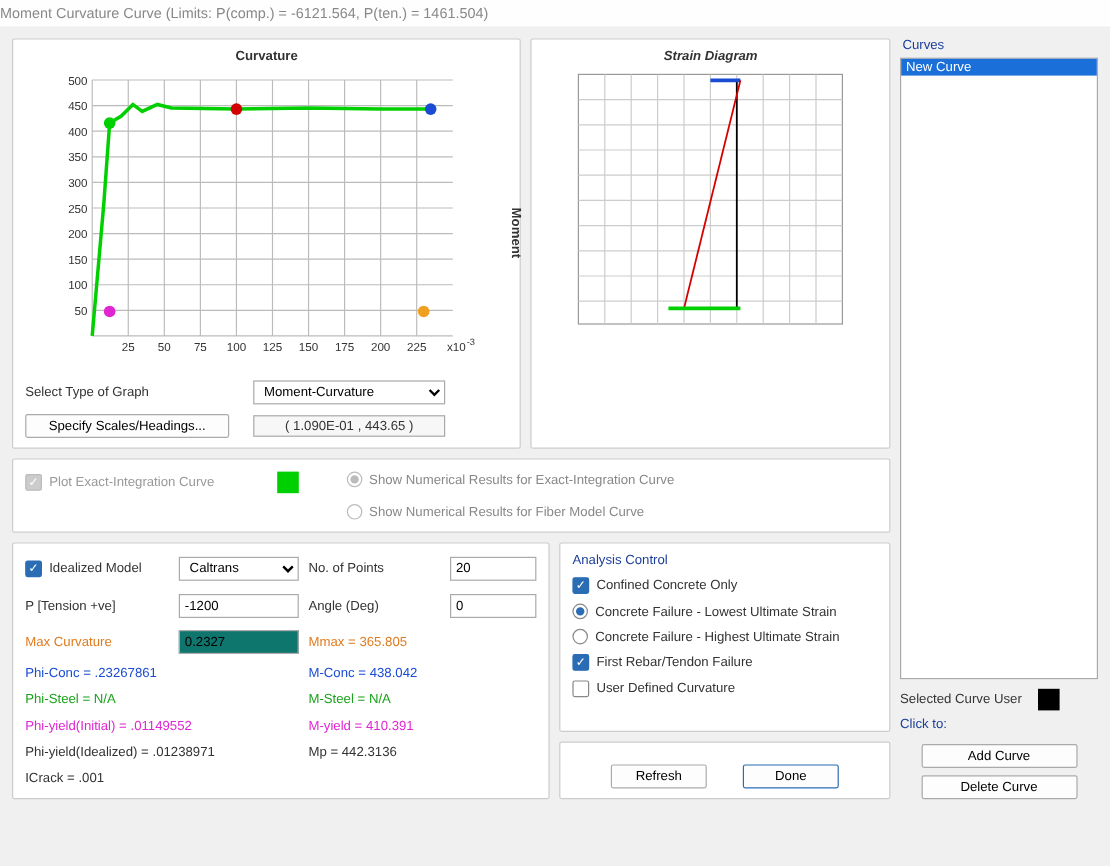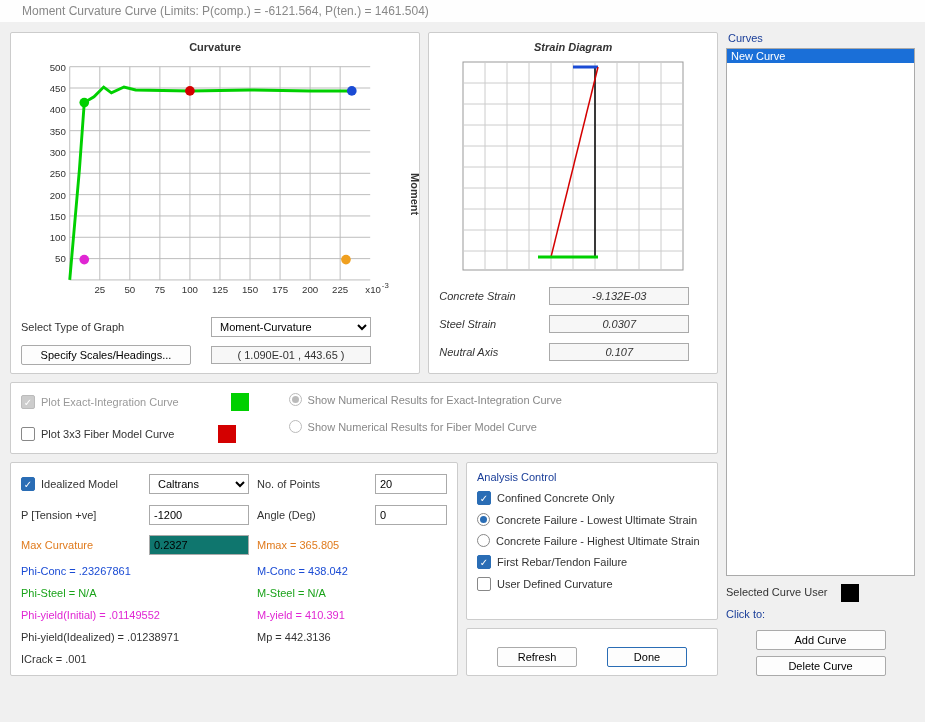--- a/index.html
+++ b/index.html
@@ -10,36 +10,36 @@
     font-size: 11px;
     background: #f0f0f0;
     color: #333;
     width: 925px;
     height: 722px;
     overflow: hidden;
   }
   .window-title {
     font-size: 12px;
     color: #888;
-    padding: 4px 22px;
+    padding: 4px 0;
     background: #fefefe;
   }
   .main {
     display: flex;
     gap: 8px;
     padding: 10px;
   }
   .left-col {
     flex: 1;
     display: flex;
     flex-direction: column;
     gap: 8px;
   }
   .right-col {
-    width: 189px;
+    width: 165px;
     display: flex;
     flex-direction: column;
   }
   .panel {
     border: 1px solid #ccc;
     background: #fff;
     padding: 8px 10px;
     border-radius: 2px;
   }
   .row-top {
@@ -308,44 +308,30 @@
 
             <polyline fill="none" stroke="#000" stroke-width="1.5" points="137,10 137,200 93,200"></polyline>
 
             <line x1="115" y1="10" x2="140" y2="10" stroke="#1a4bd4" stroke-width="3"></line>
 
             <line x1="93" y1="200" x2="140" y2="10" stroke="#d40000" stroke-width="1.5"></line>
 
             <line x1="80" y1="200" x2="140" y2="200" stroke="#00d000" stroke-width="3"></line>
           </svg>
         </div>
-        <div class="strain-readouts">
-          <span>Concrete Strain</span>
-          <div class="ro-field">-9.132E-03</div>
-          <span>Steel Strain</span>
-          <div class="ro-field">0.0307</div>
-          <span>Neutral Axis</span>
-          <div class="ro-field">0.107</div>
-        </div>
       </div>
     </div>
 
     <div class="panel opts-panel">
       <div class="opts-left">
         <div class="checkbox-row">
           <span class="cb disabled checked">✓</span>
           <span class="text-disabled">Plot Exact-Integration Curve</span>
           <span style="width:40px"></span>
           <span class="color-sq" style="background:#00d000"></span>
-        </div>
-        <div class="checkbox-row">
-          <span class="cb"></span>
-          <span>Plot 3x3 Fiber Model Curve</span>
-          <span style="width:32px"></span>
-          <span class="color-sq" style="background:#d40000"></span>
         </div>
       </div>
       <div class="opts-right">
         <div class="checkbox-row">
           <span class="radio disabled-sel"></span>
           <span>Show Numerical Results for Exact-Integration Curve</span>
         </div>
         <div class="checkbox-row">
           <span class="radio disabled"></span>
           <span>Show Numerical Results for Fiber Model Curve</span>

